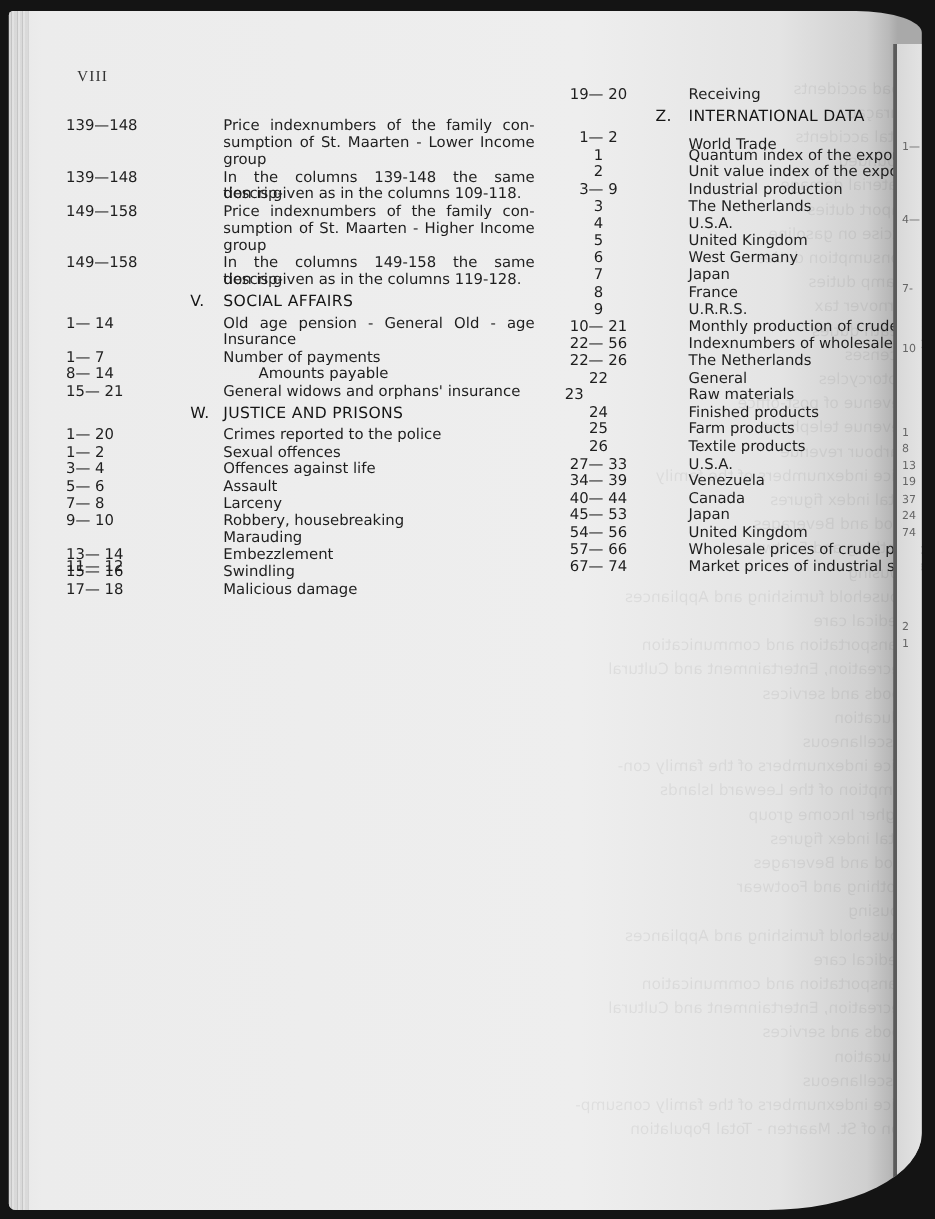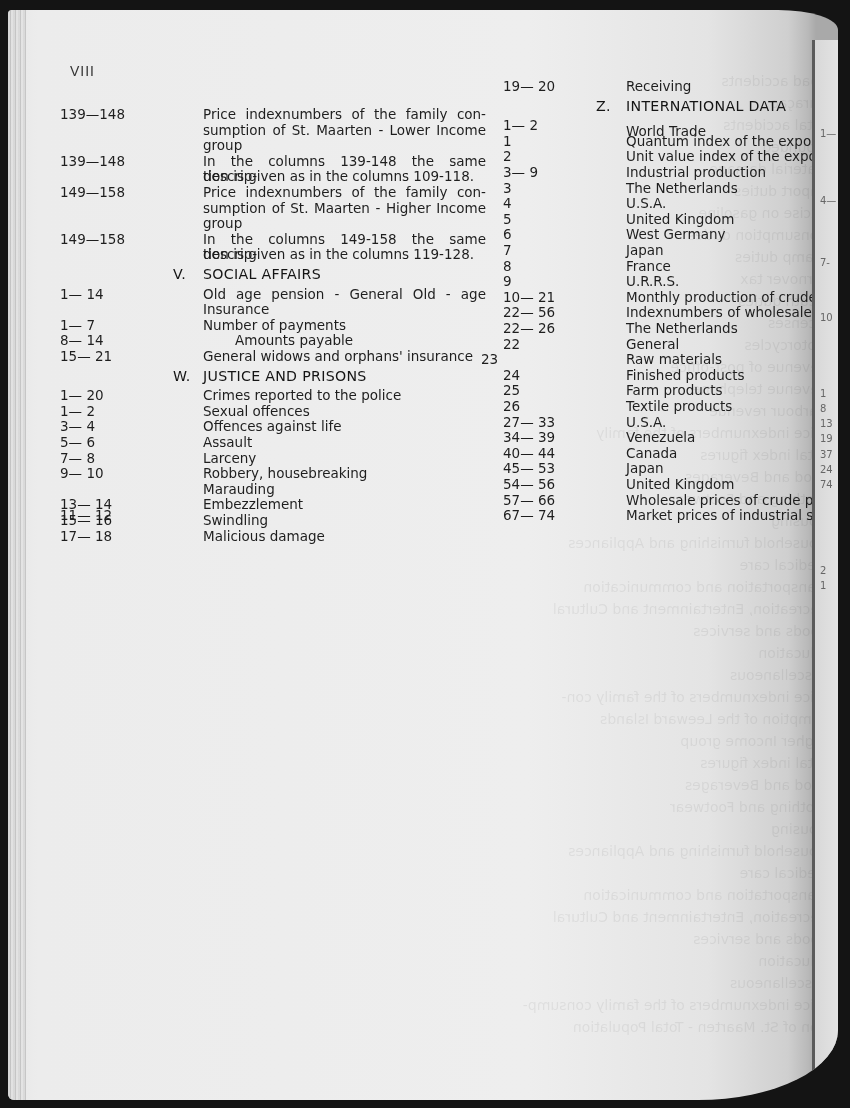--- a/index.html
+++ b/index.html
@@ -30,25 +30,25 @@
   }
   .bleed {
     position: absolute; left: 60px; top: 60px; width: 760px; height: 1010px;
     transform: scaleX(-1);
     color: #000; opacity: 0.06;
     font-size: 14px; line-height: 22px;
     white-space: pre; overflow: hidden;
   }
   .page-num {
     position: absolute; left: 62px; top: 53px;
-    font-family: Liberation Sans, sans-serif; font-size: 14px; color: #333;
+    font-family: Liberation Serif, serif; font-size: 14px; color: #333;
     letter-spacing: 1px;
   }
   .row { position: absolute; font-size: 13.5px; line-height: 15.6px; color: #1e1e1e; }
-  .num { position: absolute; text-align: left; white-space: nowrap; }
+  .num { position: absolute; text-align: center; white-space: nowrap; }
   .txt { position: absolute; white-space: nowrap; }
   .txt.just { white-space: normal; text-align: justify; text-align-last: justify; }
   .heading { font-size: 14.2px; letter-spacing: .3px; color: #151515; }
 </style>
 </head>
 <body>
 
 <div class="page">
   <div class="page-edges"></div>
 

